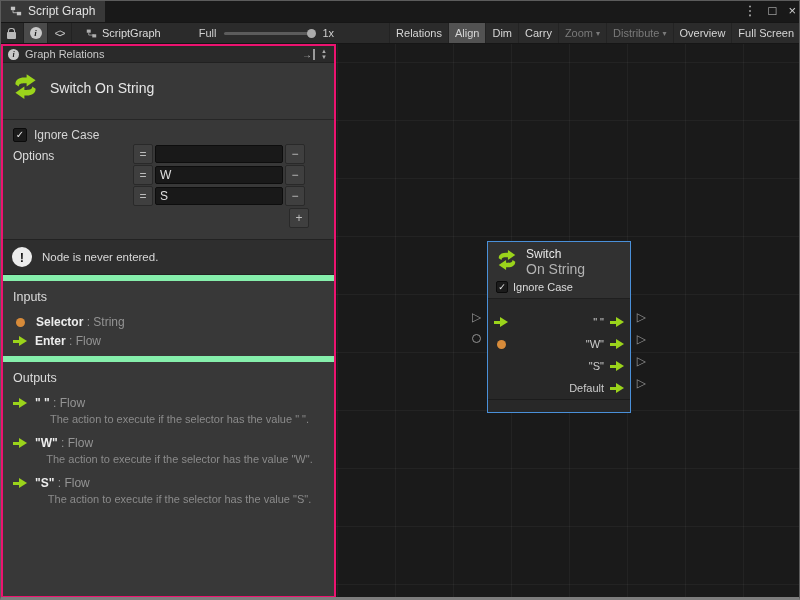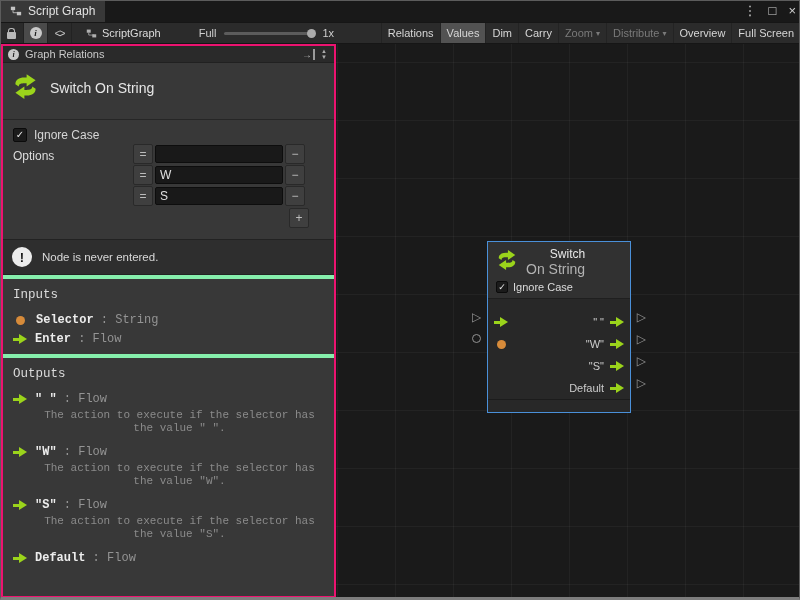--- a/index.html
+++ b/index.html
@@ -73,40 +73,40 @@
   .chip { width:20px; height:20px; background:#3f3f3f; border:1px solid #292929; border-radius:2px; color:#bdbdbd;
           display:flex; align-items:center; justify-content:center; font-size:12px; font-family:inherit; }
   .opt-field { width:128px; height:18px; background:#191919; border:1px solid #0d0d0d; border-radius:2px;
                color:#e0e0e0; font-size:12px; padding:0 4px; margin:0 2px; font-family:inherit; }
   .opt-add-row { display:flex; justify-content:flex-end; width:176px; margin-top:2px; }
   .insp-warning { display:flex; align-items:center; gap:10px; padding:7px 9px; background:#2e2e2e;
                   border-top:1px solid #222; border-bottom:1px solid #222; min-height:36px; }
   .warn-icon { width:20px; height:20px; border-radius:50%; background:#ececec; color:#161616; font-weight:bold;
                display:flex; align-items:center; justify-content:center; font-size:13px; flex-shrink:0; }
   .warn-text { color:#d9d9d9; font-size:11.5px; }
-  .insp-section { border-top:4px solid #86efac; padding:7px 0 6px 0;font-family:Liberation Mono, monospace; }
+  .insp-section { border-top:6px solid #86efac; padding:7px 0 6px 0; }
   .section-title { padding:2px 10px 8px 10px; color:#dcdcdc; font-size:12.5px; }
   .port-row { display:flex; align-items:center; gap:8px; padding:3px 10px 2px 10px; }
   .port-name { font-weight:bold; color:#ededed; }
   .port-type { color:#949494; }
   .port-desc { color:#8b8b8b; font-size:11px; line-height:13px; padding:1px 10px 7px 32px;text-align:center; }
 
   
   .flow-arrow { position:relative; display:inline-block; width:14px; height:10px; flex-shrink:0; }
   .flow-arrow::before { content:""; position:absolute; left:0; top:3.5px; width:7px; height:3px; background:#9bd41b; }
   .flow-arrow::after { content:""; position:absolute; left:6px; top:0; width:0; height:0;
                        border-left:8px solid #9bd41b; border-top:5px solid transparent; border-bottom:5px solid transparent; }
   .value-dot { width:9px; height:9px; border-radius:50%; background:#d78b3a; display:inline-block;
                margin:0 3px; flex-shrink:0; }
 
   
   .node { position:absolute; left:487px; top:241px; width:144px; background:#282828;
           border:1px solid #4a90d9; z-index:3; }
   .node-header { background:#313131; padding:5px 8px 5px 8px; border-bottom:1px solid #1f1f1f; }
-  .nh-top { display:flex; align-items:center; gap:8px;text-align:right; }
+  .nh-top { display:flex; align-items:center; gap:8px; }
   .nh-title { font-size:12px; color:#e8e8e8; }
   .nh-sub { font-size:14px; color:#b2b2b2; }
   .node .checkbox-row { margin-top:4px; gap:5px; font-size:11px; color:#dcdcdc; }
   .checkbox.sm { width:12px; height:12px; }
   .checkbox.sm .check { font-size:9px; }
   .node-body { padding-top:12px; }
   .n-row { height:22px; display:flex; align-items:center; padding:0 6px; }
   .n-right { margin-left:auto; display:flex; align-items:center; gap:6px; }
   .n-label { font-size:11px; color:#cccccc; }
   .node-footer { height:13px; border-top:1px solid #1c1c1c; background:#282828; }
@@ -160,21 +160,21 @@
       </span>
       <span>ScriptGraph</span>
     </div>
     <span class="zoom-label">Full</span>
     <div class="zoom-slider">
       <div class="zoom-handle"></div>
     </div>
     <span class="zoom-value">1x</span>
     <div class="tb-group">
       <button class="tb-btn">Relations</button>
-      <button class="tb-btn active">Values</button>
+      <button class="tb-btn active">Align</button>
       <button class="tb-btn">Dim</button>
       <button class="tb-btn">Carry</button>
       <button class="tb-btn disabled">
         <span>Zoom</span>
         <span class="caret">▾</span>
       </button>
       <button class="tb-btn disabled">
         <span>Distribute</span>
         <span class="caret">▾</span>
       </button>
@@ -322,21 +322,17 @@
       <div class="port-row">
         <span class="flow-arrow"></span>
         <span><span class="port-name">"W"</span><span class="port-type"> : Flow</span></span>
       </div>
       <div class="port-desc">The action to execute if the selector has the value "W".</div>
       <div class="port-row">
         <span class="flow-arrow"></span>
         <span><span class="port-name">"S"</span><span class="port-type"> : Flow</span></span>
       </div>
       <div class="port-desc">The action to execute if the selector has the value "S".</div>
-      <div class="port-row">
-        <span class="flow-arrow"></span>
-        <span><span class="port-name">Default</span><span class="port-type"> : Flow</span></span>
-      </div>
     </div>
   </div>
 
   <div class="frame"></div>
 </div>
 
 </body></html>

